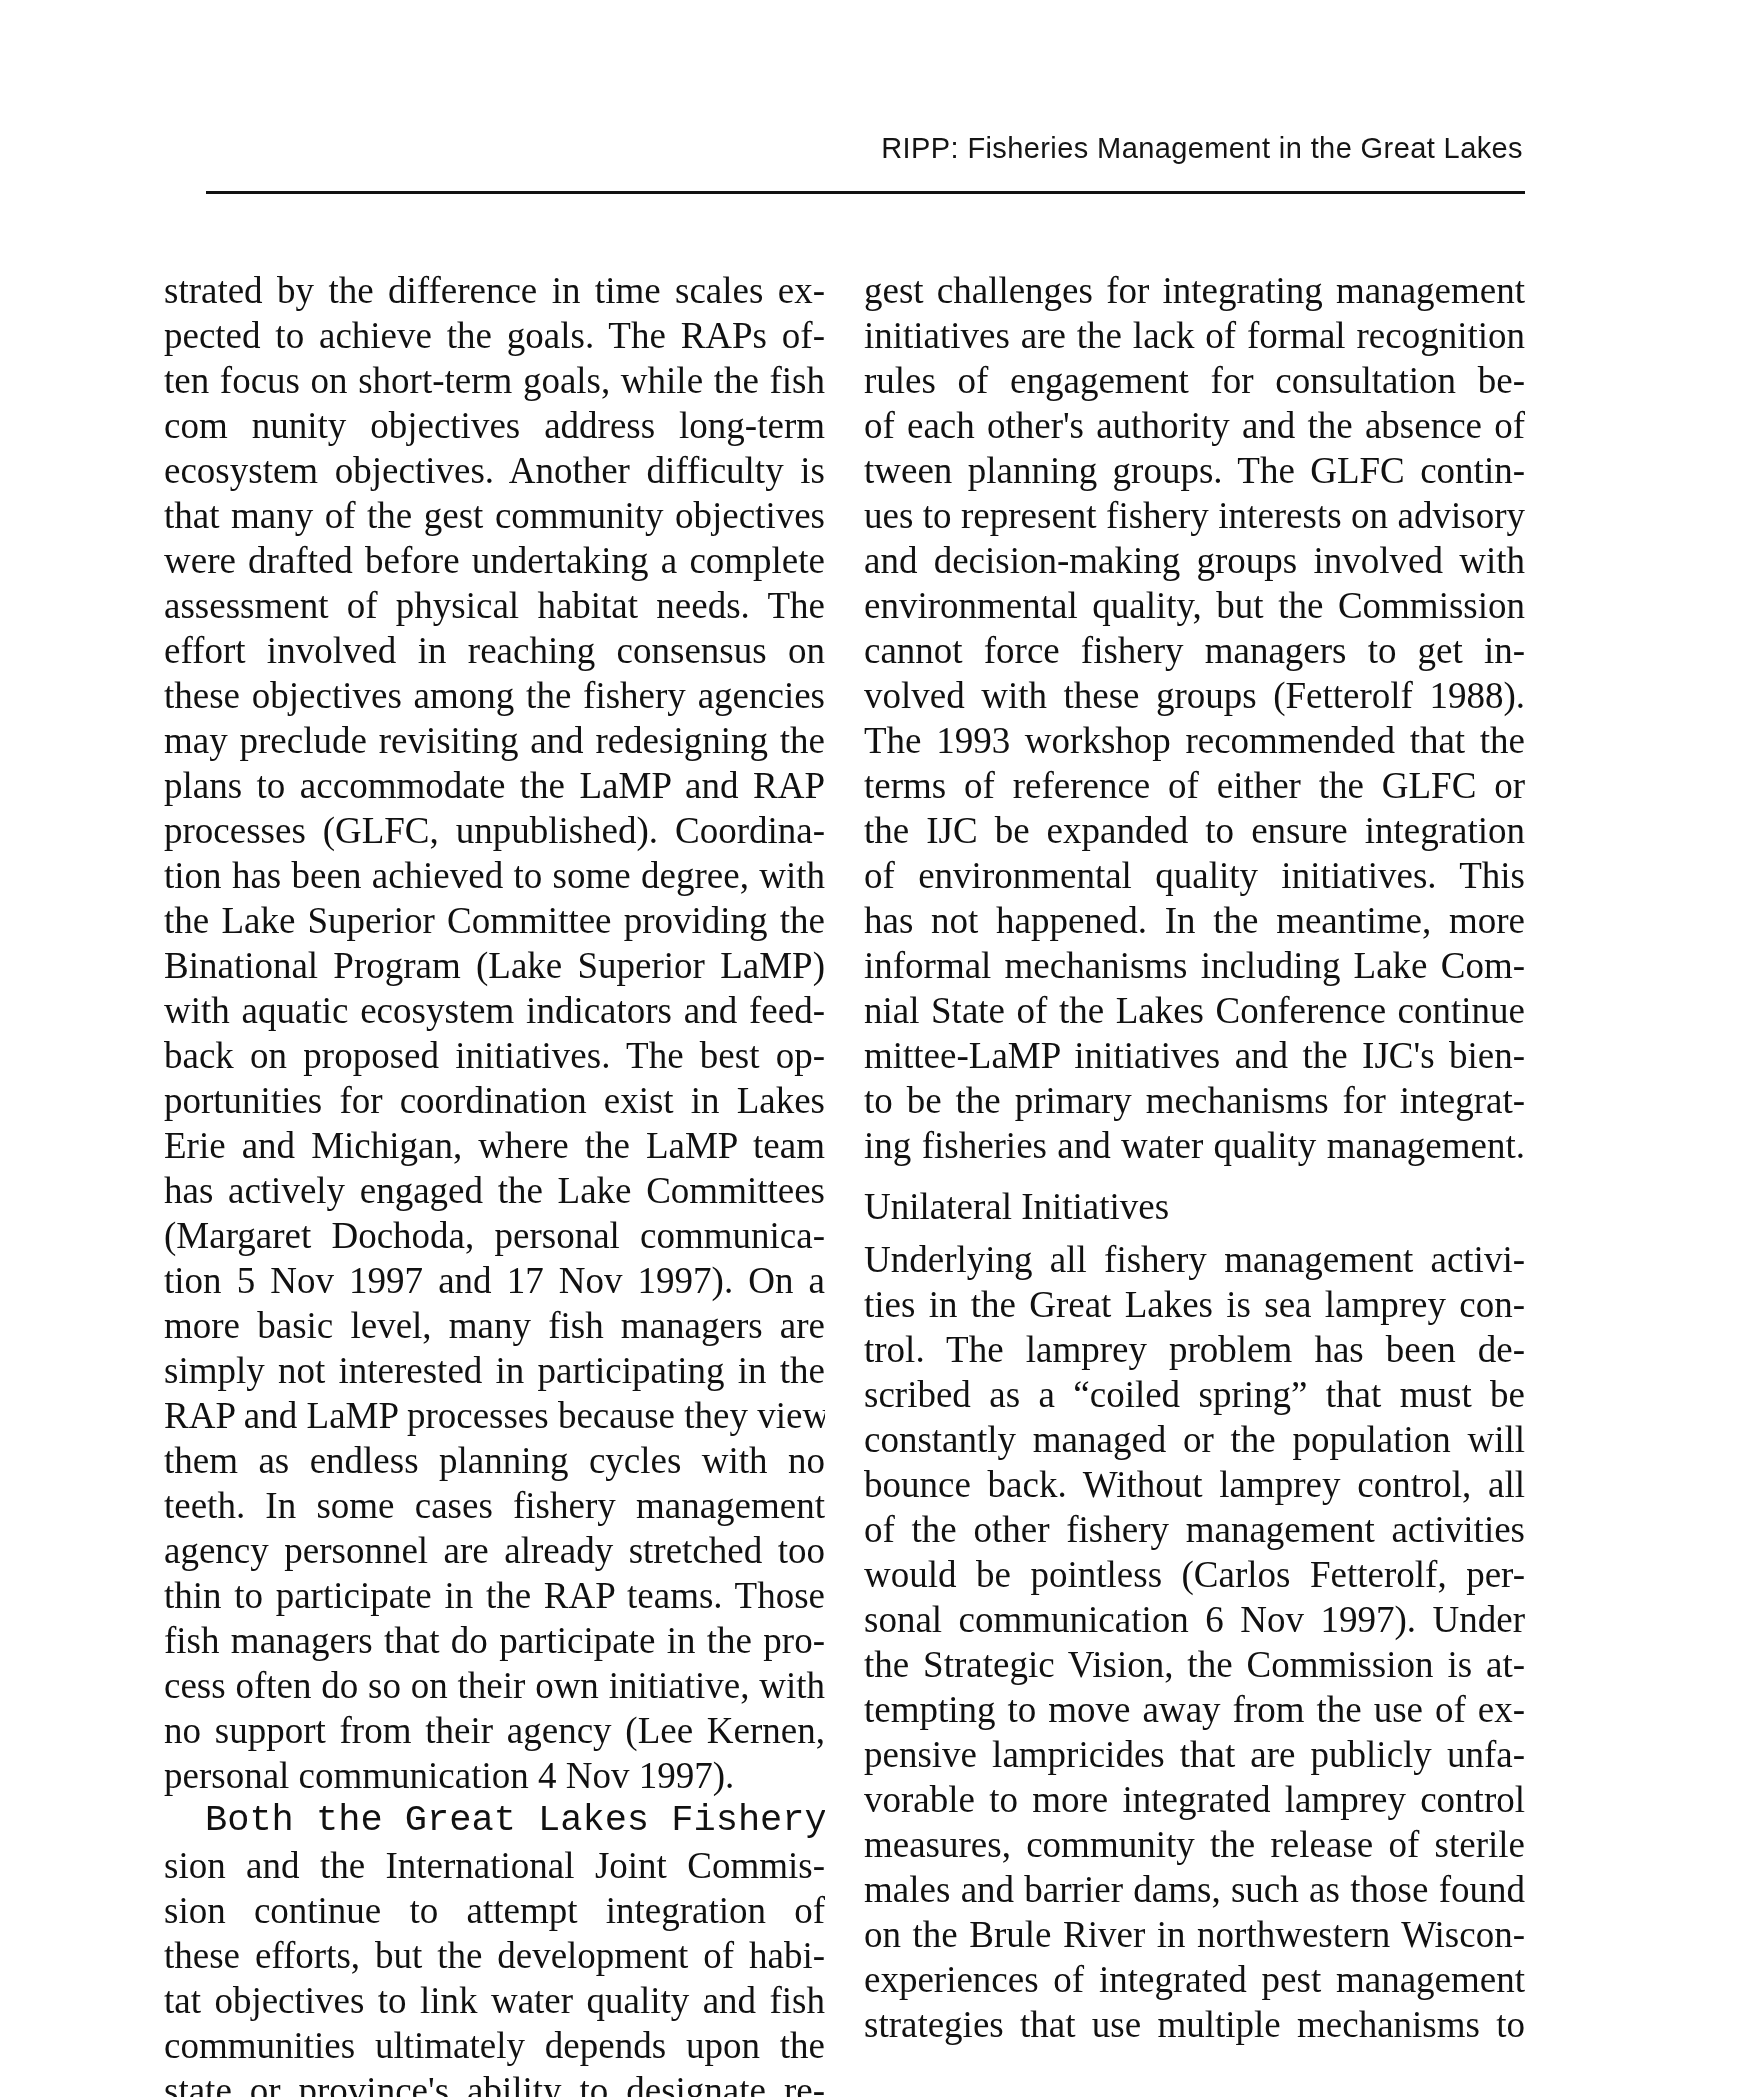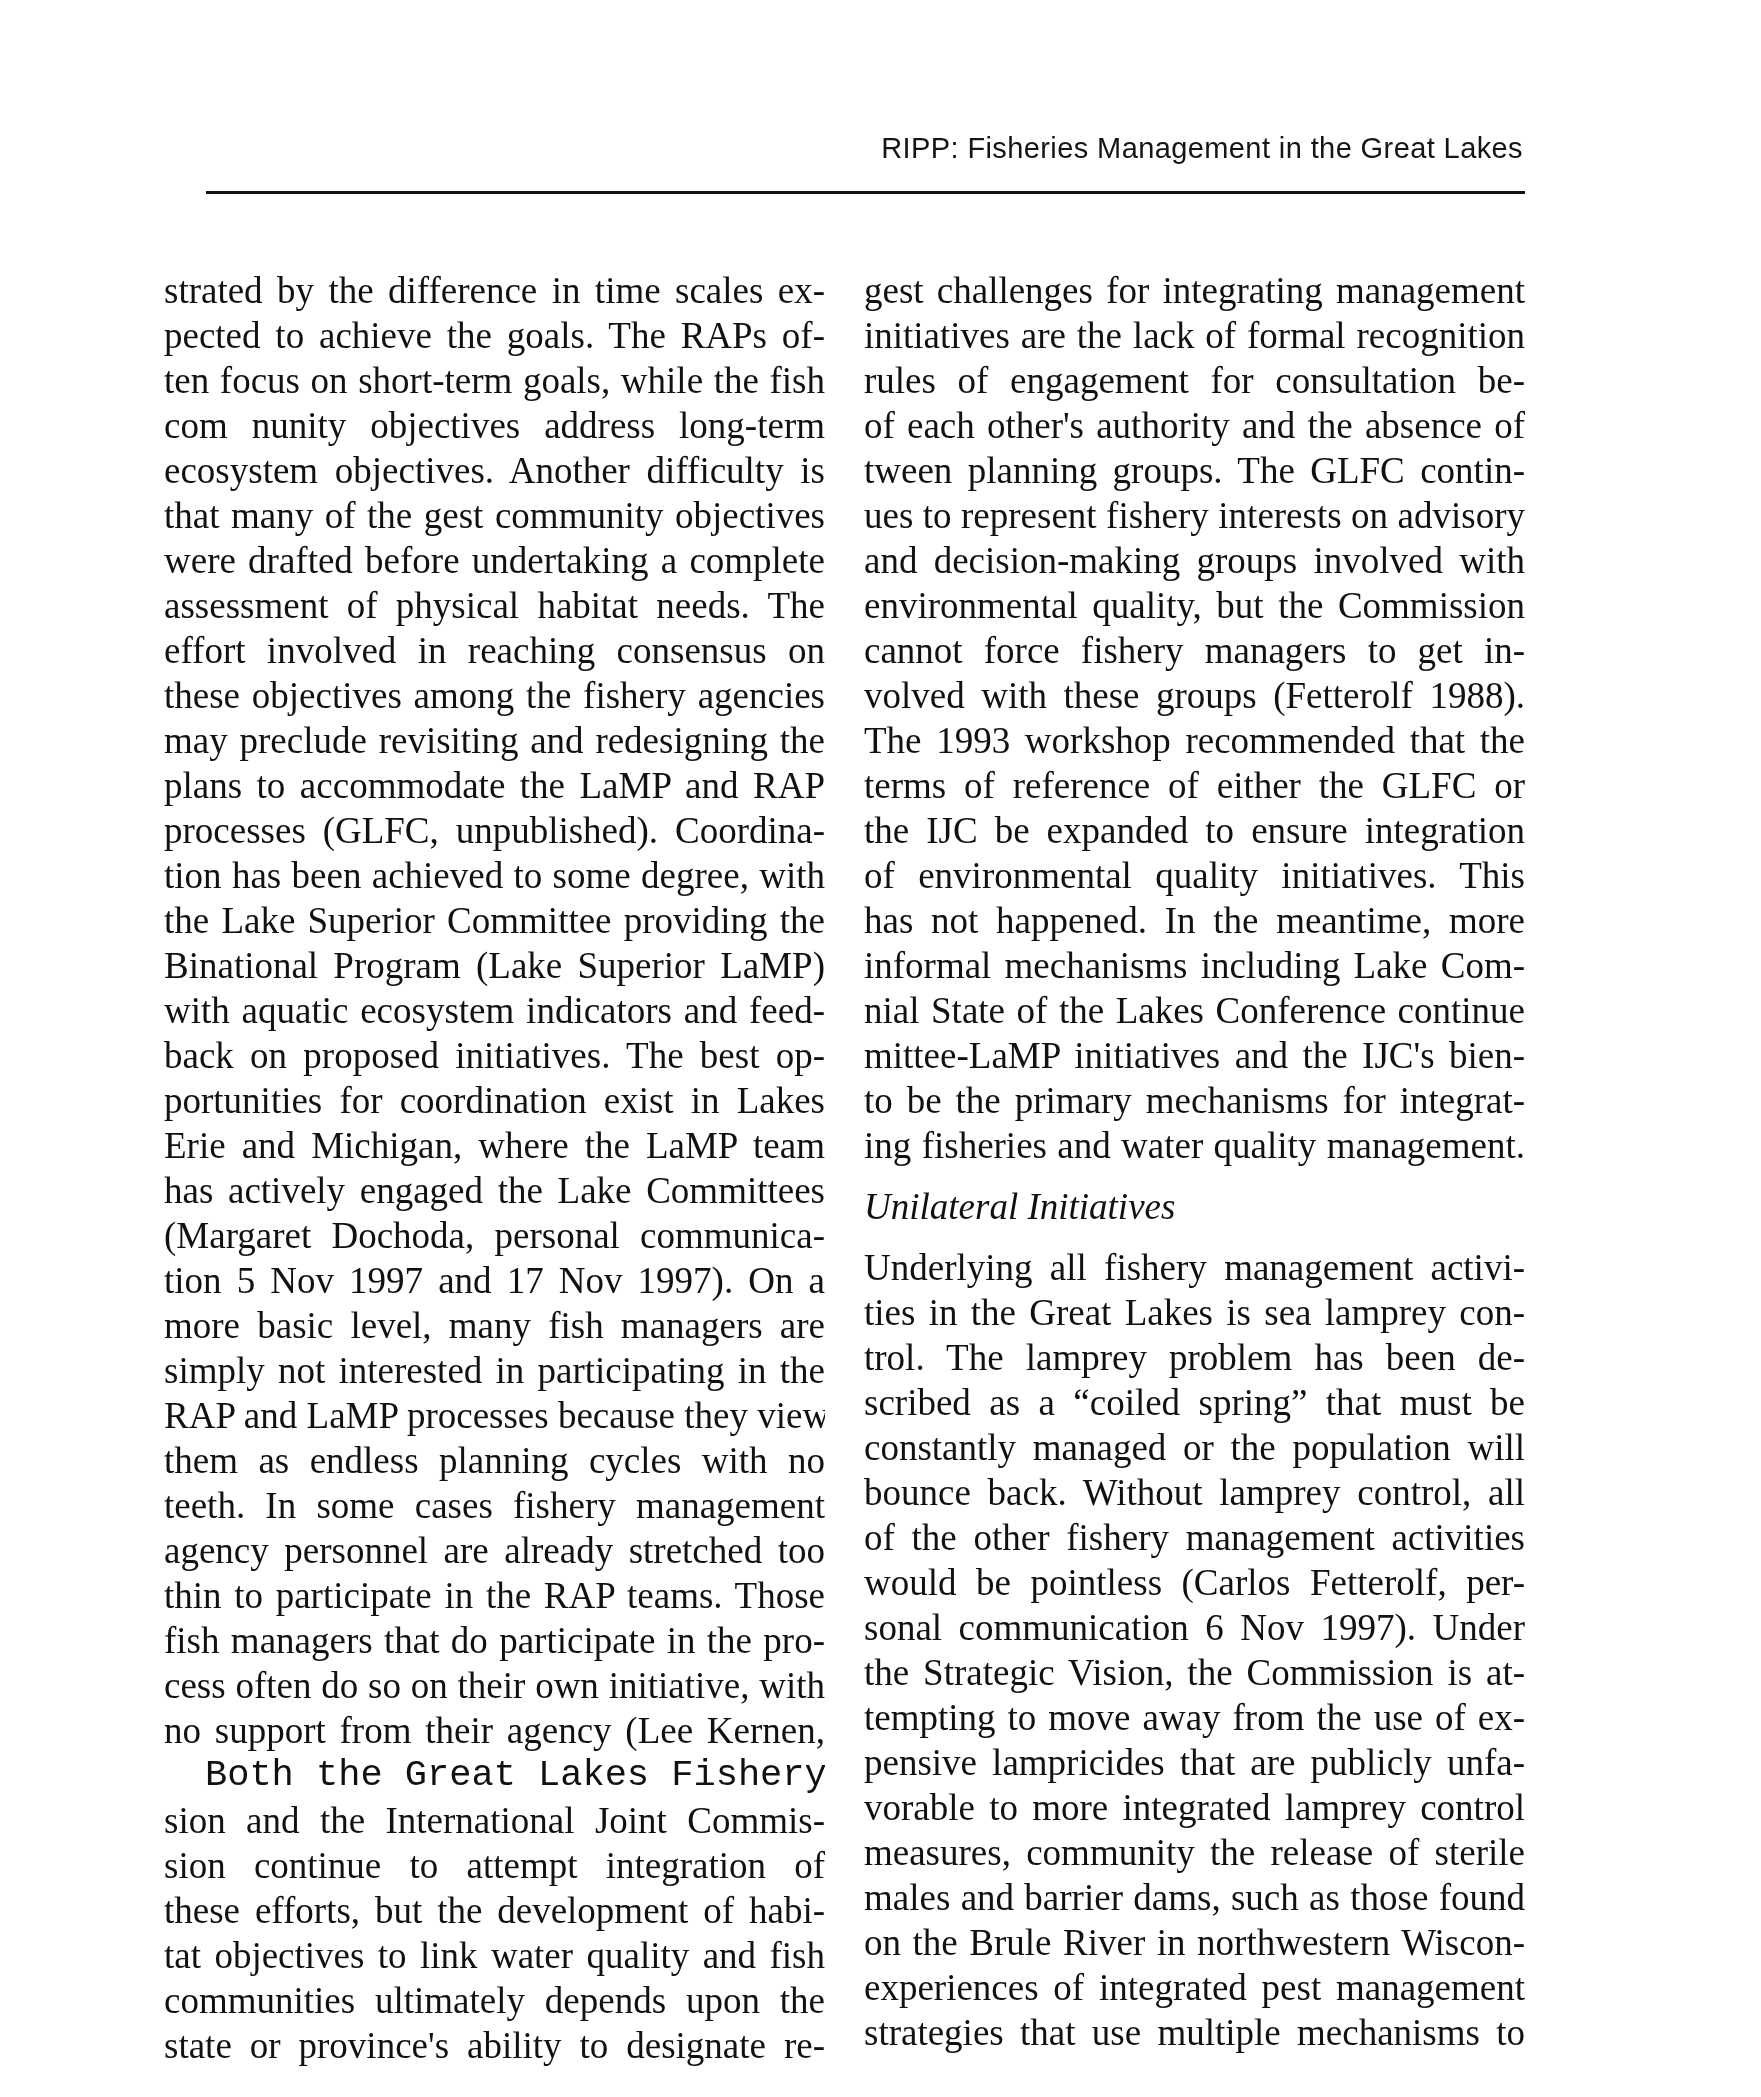--- a/index.html
+++ b/index.html
@@ -57,23 +57,22 @@
   .line.last {
     text-align-last: left;
   }
   .line.indent {
     padding-left: 41px;
     font-family: Liberation Mono, monospace;
   }
   .section-heading {
     display: block;
     height: 45px;
-    font-style: italic;
     margin-top: 16px;
-    margin-bottom: 16px;
+    margin-bottom: 8px;
     text-align-last: left;
   }
 </style>
 </head>
 <body>
 
 <div class="running-head">RIPP: Fisheries Management in the Great Lakes</div>
 <div class="head-rule"></div>
 
 <div class="column col-left">
@@ -103,20 +102,21 @@
   <span class="line">more basic level, many fish managers are</span>
   <span class="line">simply not interested in participating in the</span>
   <span class="line">RAP and LaMP processes because they view</span>
   <span class="line">them as endless planning cycles with no</span>
   <span class="line">teeth. In some cases fishery management</span>
   <span class="line">agency personnel are already stretched too</span>
   <span class="line">thin to participate in the RAP teams. Those</span>
   <span class="line">fish managers that do participate in the pro-</span>
   <span class="line">cess often do so on their own initiative, with</span>
   <span class="line">no support from their agency (Lee Kernen,</span>
+  <span class="line last">personal communication 4 Nov 1997).</span>
   <span class="line indent">Both the Great Lakes Fishery Commis-</span>
   <span class="line">sion and the International Joint Commis-</span>
   <span class="line">sion continue to attempt integration of</span>
   <span class="line">these efforts, but the development of habi-</span>
   <span class="line">tat objectives to link water quality and fish</span>
   <span class="line">communities ultimately depends upon the</span>
   <span class="line">state or province's ability to designate re-</span>
 
 </div>
 

